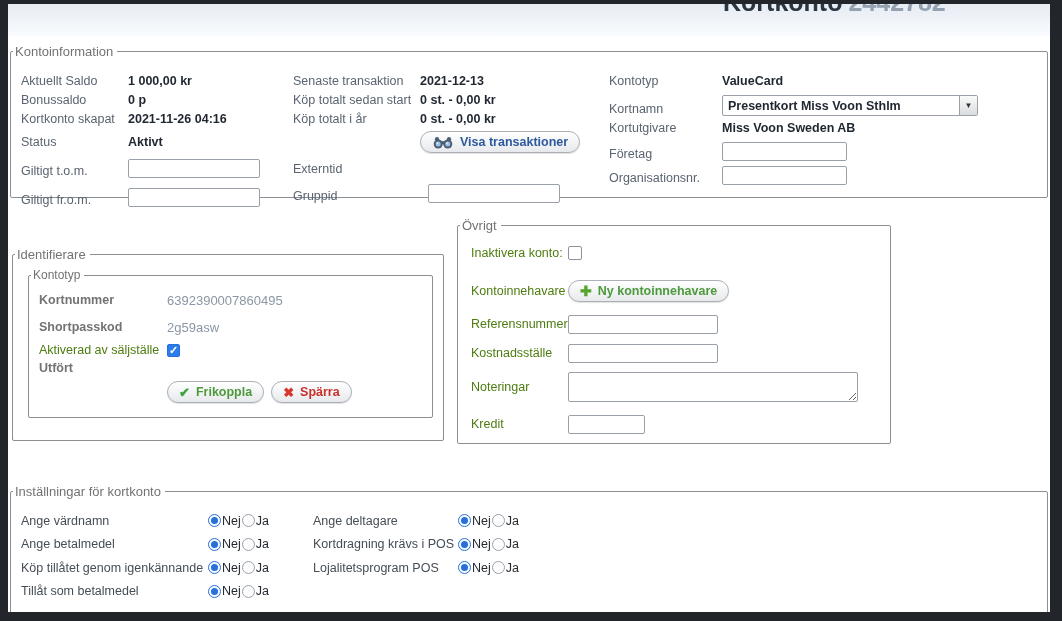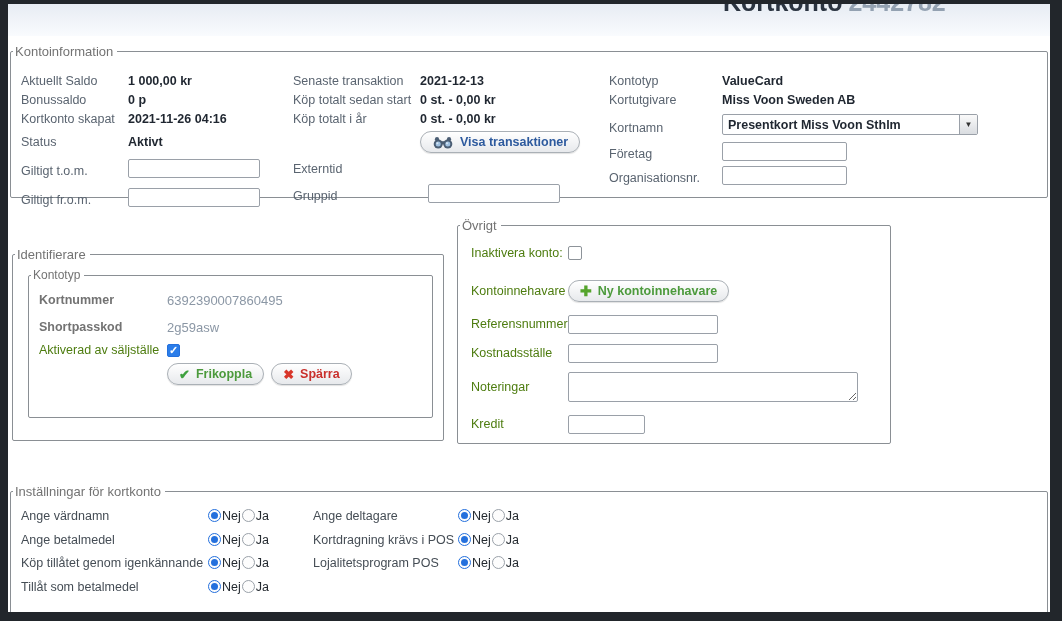--- a/index.html
+++ b/index.html
@@ -120,21 +120,21 @@
   textarea{
     box-sizing:border-box;width:290px;height:30px;border:1px solid #9aa0a8;border-radius:2px;
     font-family:"Liberation Sans",sans-serif;font-size:12px;resize:both;
   }
 
   
   #fs-install{position:relative;margin-top:38px;height:140px;}
   .set-col{position:absolute;top:10px;}
   #set-col1{left:10px;}
   #set-col2{left:302px;}
-  .set-row{display:flex;height:23.5px;}
+  .set-row{display:flex;align-items:center;height:23.5px;}
   #set-col1 .slbl{width:187px;flex:0 0 auto;}
   #set-col2 .slbl{width:145px;flex:0 0 auto;}
   .slbl{font-size:12.5px;color:#454d55;}
 </style>
 </head>
 <body>
 
 <div class="page">
 
   <div class="topbar">
@@ -209,33 +209,33 @@
         <span class="lbl">Gruppid</span>
         <input type="text" class="inp-l" style="margin-left: 8px;" value="">
       </div>
     </div>
 
     <div class="kcol" id="kcol3">
       <div class="irow">
         <span class="lbl">Kontotyp</span>
         <span class="val">ValueCard</span>
       </div>
-      <div class="irow">
-        <span class="lbl">Kortutgivare</span>
-        <span class="val">Miss Voon Sweden AB</span>
-      </div>
       <div class="irow" style="margin-top:6px;height:22px;">
         <span class="lbl">Kortnamn</span>
         <div class="dd">
           <span class="dd-text">Presentkort Miss Voon Sthlm</span>
           <span class="dd-btn">
             <span class="dd-arrow">▼</span>
           </span>
         </div>
       </div>
+      <div class="irow">
+        <span class="lbl">Kortutgivare</span>
+        <span class="val">Miss Voon Sweden AB</span>
+      </div>
       <div class="irow" style="margin-top:6px;height:20px;">
         <span class="lbl">Företag</span>
         <input type="text" class="inp-s" value="" style="">
       </div>
       <div class="irow" style="margin-top:4px;height:20px;">
         <span class="lbl">Organisationsnr.</span>
         <input type="text" class="inp-s" value="" style="">
       </div>
     </div>
   </fieldset>
@@ -250,20 +250,23 @@
           <span class="blbl albl">Kortnummer</span>
           <span class="val-gray">6392390007860495</span>
         </div>
         <div class="akt-row" style="margin-top:7px;height:20px;">
           <span class="blbl albl">Shortpasskod</span>
           <span class="val-gray">2g59asw</span>
         </div>
         <div class="akt-row" style="margin-top:4px;height:18px;">
           <span class="dlbl albl">Aktiverad av säljställe</span>
           <span class="cb checked"></span>
+        </div>
+        <div class="akt-row" style="height:18px;">
+          <span class="blbl albl">Utfört</span>
         </div>
         <div class="akt-buttons">
           <button class="btn btn-green">
             <span class="icon-check">✔</span>
             <span>Frikoppla</span>
           </button>
           <button class="btn btn-red">
             <span class="icon-x">✖</span>
             <span>Spärra</span>
           </button>

